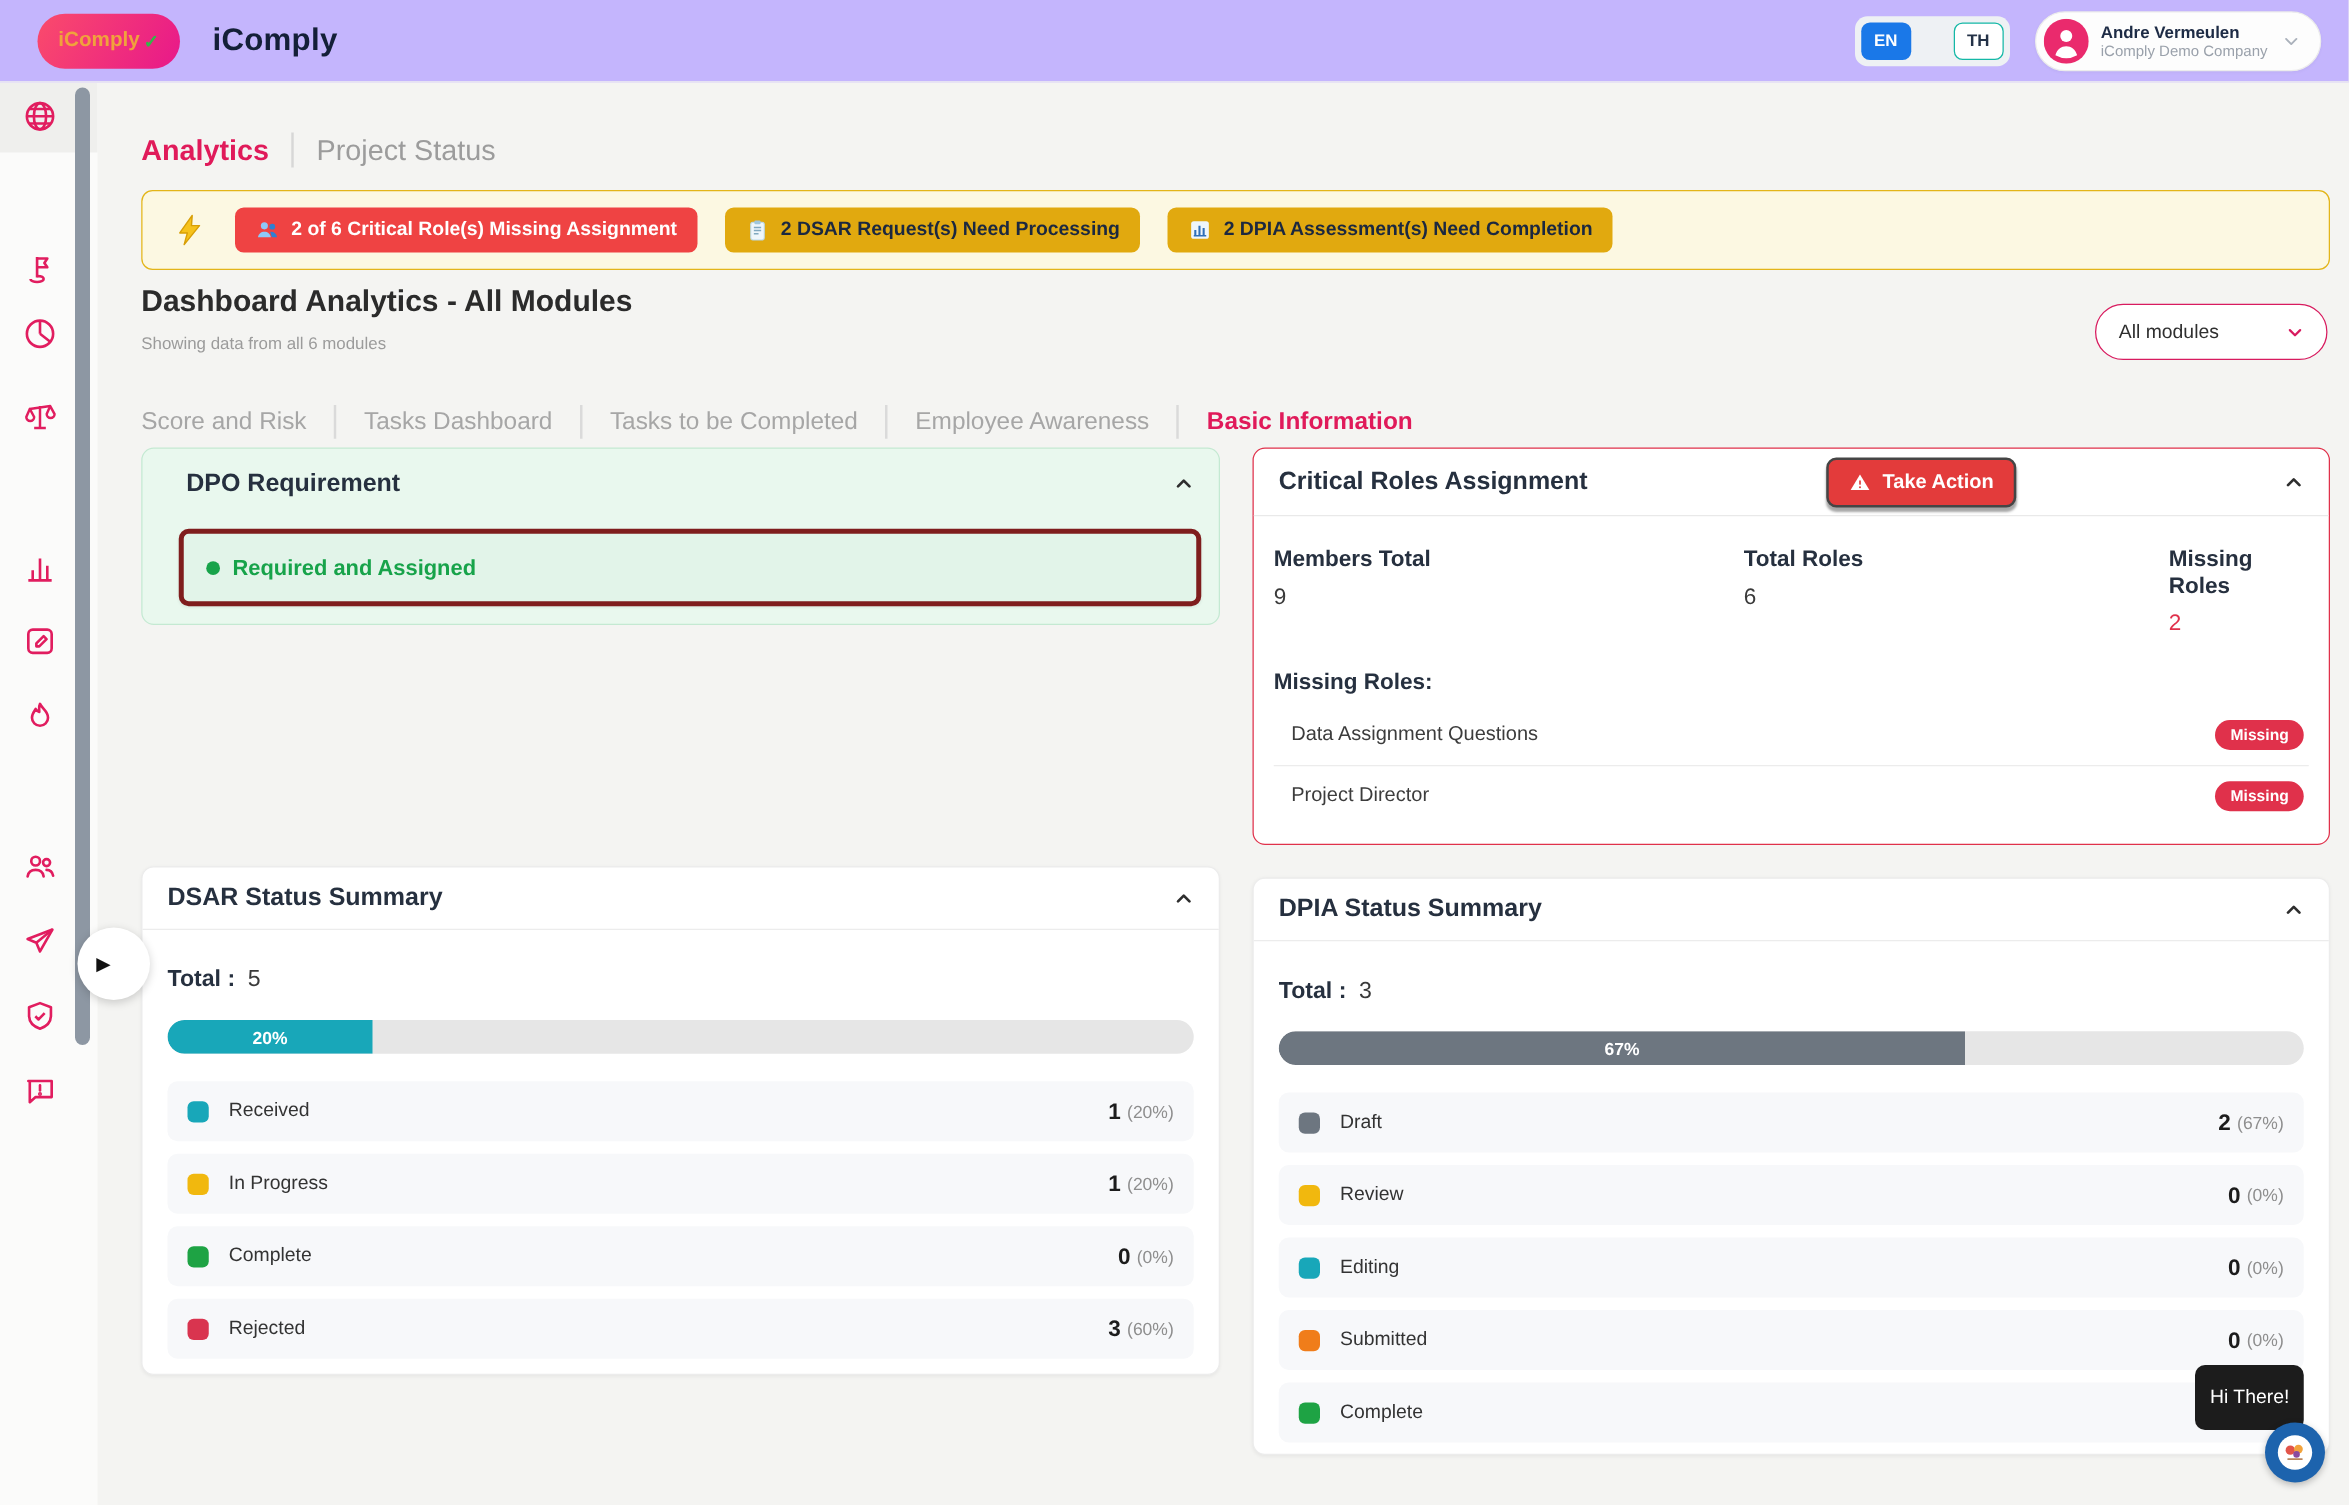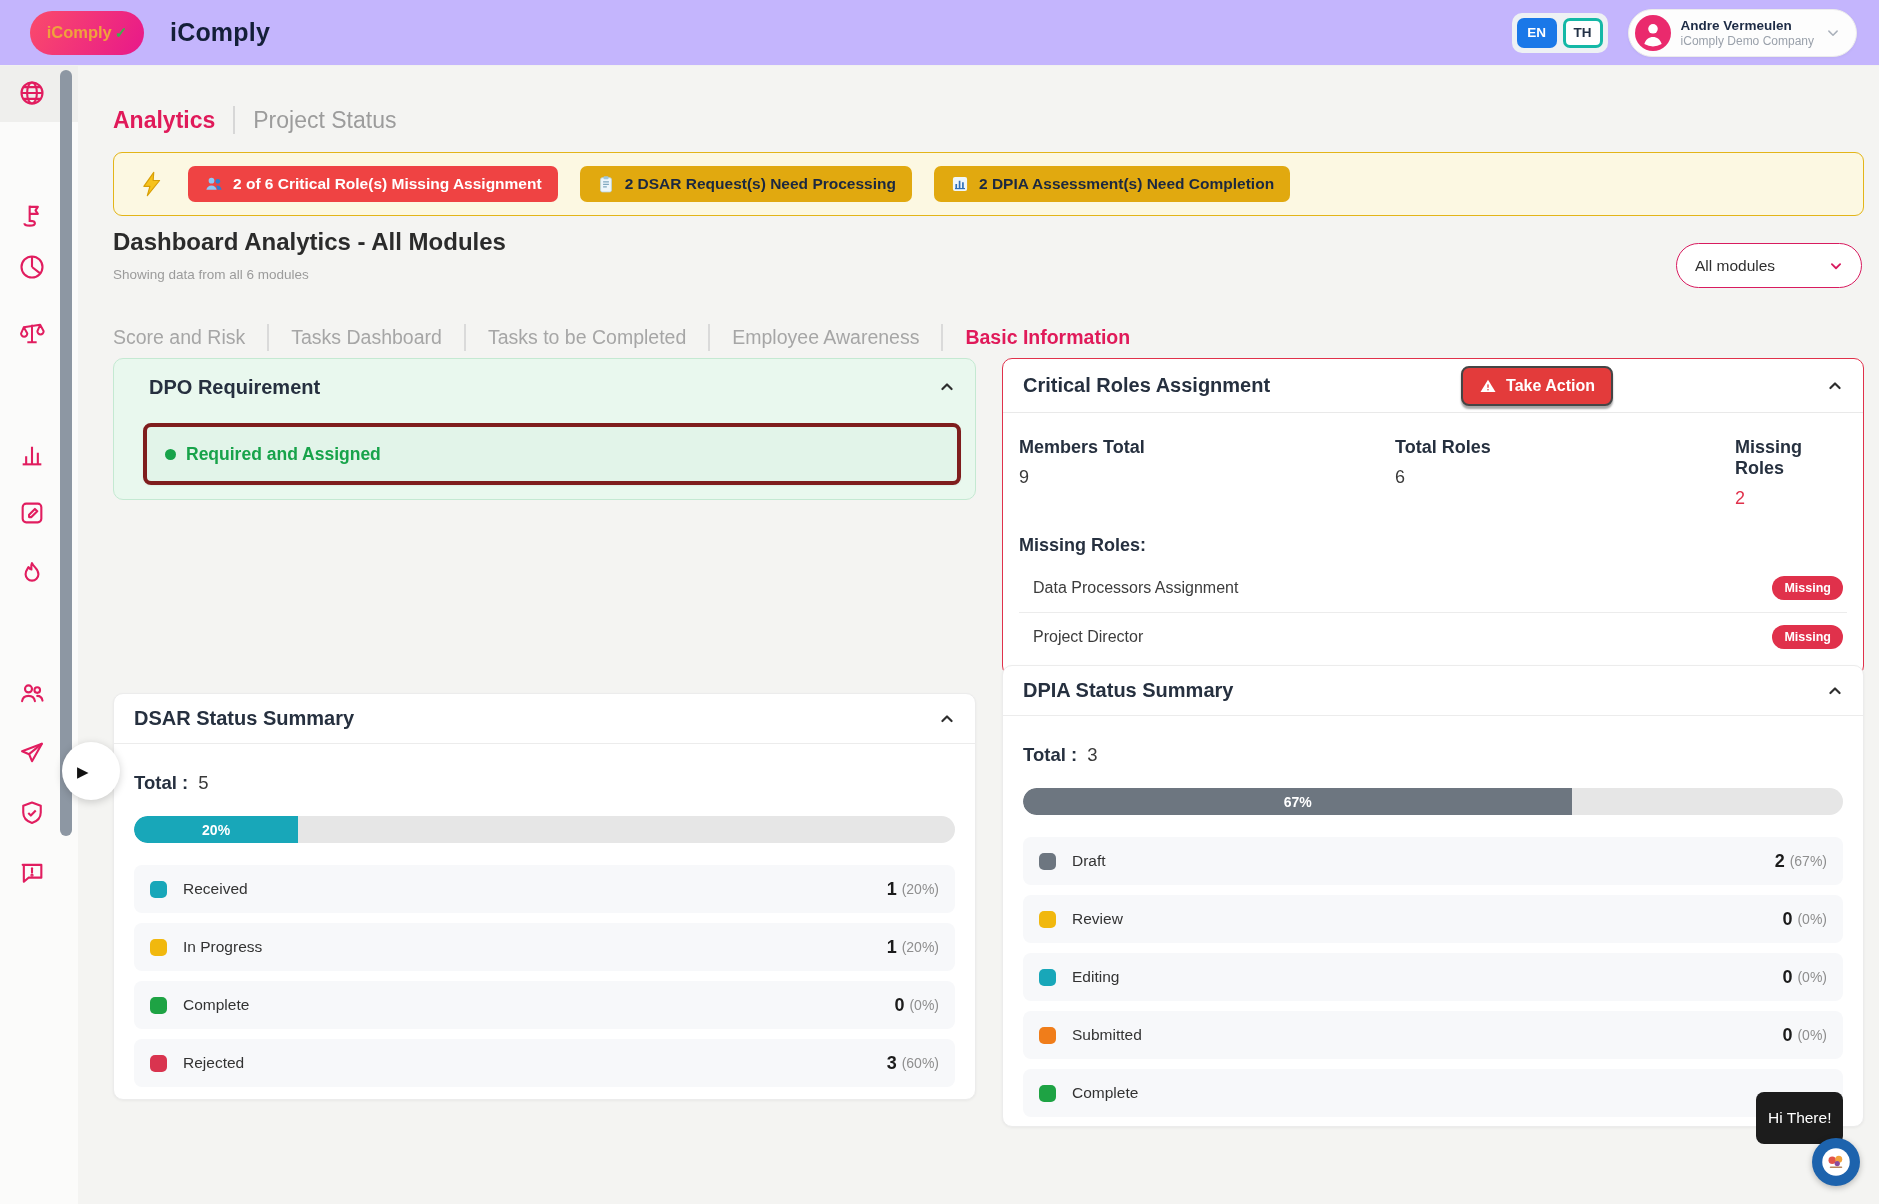--- a/index.html
+++ b/index.html
@@ -19,21 +19,21 @@
     background:linear-gradient(120deg,#fa4b6b,#e8188a);
     display:flex; align-items:center; justify-content:center; gap:3px; cursor:pointer; }
   .logo-text { color:#f0a23c; font-size:16.5px; font-weight:700; }
   .logo-check { color:#35b54a; font-size:15px; font-weight:700; }
   .app-title { margin-left:26px; font-size:25px; font-weight:700; color:#141f38; letter-spacing:.2px; }
   .header-right { margin-left:auto; display:flex; align-items:center; gap:20px; }
   .lang-group { background:#eef1f4; border-radius:10px; padding:5px; display:flex; gap:6px; }
   .lang-btn { width:40px; height:30px; border-radius:7px; font-weight:700; font-size:13.5px;
     font-family:"Liberation Sans",sans-serif; border:none; cursor:pointer; }
   .lang-en { background:#1a78e8; color:#fff; }
-  .lang-th { background:#fff; color:#243247; border:3px solid #14b8a6; }
+  .lang-th { background:#fff; color:#243247; border:1px solid #14b8a6;margin-left:28px; }
   .user-chip { display:flex; align-items:center; gap:10px; background:#fdfdfd; border:1px solid #ececec;
     border-radius:24px; padding:5px 14px 5px 6px; box-shadow:0 1px 3px rgba(0,0,0,.04); cursor:pointer; }
   .avatar { width:36px; height:36px; }
   .user-text { display:flex; flex-direction:column; }
   .user-name { font-size:13.5px; font-weight:700; color:#1d2b45; }
   .user-company { font-size:12px; color:#9aa1ab; margin-top:1px; }
   .chev-sm { width:18px; height:18px; }
 
   
   .sidebar { position:absolute; top:66px; left:0; width:78px; height:1138px; background:#fbfbfa; z-index:5; }
@@ -118,21 +118,21 @@
   .missing-row { display:flex; align-items:center; justify-content:space-between;
     padding:12px 4px 12px 14px; border-bottom:1px solid #ececec; }
   .missing-row:last-of-type { border-bottom:none; }
   .missing-name { font-size:16px; color:#3c3c3c; }
   .missing-badge { background:#e0314b; color:#fff; font-size:12.5px; font-weight:700;
     padding:5px 12px; border-radius:14px; }
 
   
   .status-card { background:#fff; border:1px solid #ececec; box-shadow:0 1px 3px rgba(0,0,0,.05); }
   .dsar-card { left:113px; top:693px; width:863px; height:407px; }
-  .dpia-card { left:1002px; top:665px; width:862px; height:462px;text-align:center; }
+  .dpia-card { left:1002px; top:702px; width:862px; height:462px;text-align:center; }
   .status-card .card-head { height:50px; border-bottom:1px solid #ececec; }
   .status-body { padding:16px 20px 0; }
   .total-line { margin-top:12px; display:flex; gap:10px; align-items:baseline; }
   .total-label { font-size:18.5px; font-weight:700; color:#26303f; }
   .total-value { font-size:18.5px; color:#3a3a3a; }
   .progress-track { margin-top:22px; height:27px; background:#e6e6e6; border-radius:14px; overflow:hidden; }
   .progress-fill { height:100%; border-radius:14px 0 0 14px; display:flex; align-items:center; justify-content:center; }
   .progress-label { color:#fff; font-size:14px; font-weight:700; }
   .status-rows { margin-top:22px; display:flex; flex-direction:column; gap:10px; }
   .status-row { height:48px; background:#f7f8fa; border-radius:8px; display:flex; align-items:center; padding:0 16px; }
@@ -431,21 +431,21 @@
 
       <div class="stat">
         <div class="stat-label">Missing Roles</div>
         <div class="stat-value danger">2</div>
       </div>
     </div>
   <div class="missing-heading">Missing Roles:</div>
   <div class="missing-list">
 
       <div class="missing-row">
-        <span class="missing-name">Data Processors Assignment</span>
+        <span class="missing-name">Data Assignment Questions</span>
         <span class="missing-badge">Missing</span>
       </div>
 
       <div class="missing-row">
         <span class="missing-name">Project Director</span>
         <span class="missing-badge">Missing</span>
       </div>
     </div>
 </section>
 

